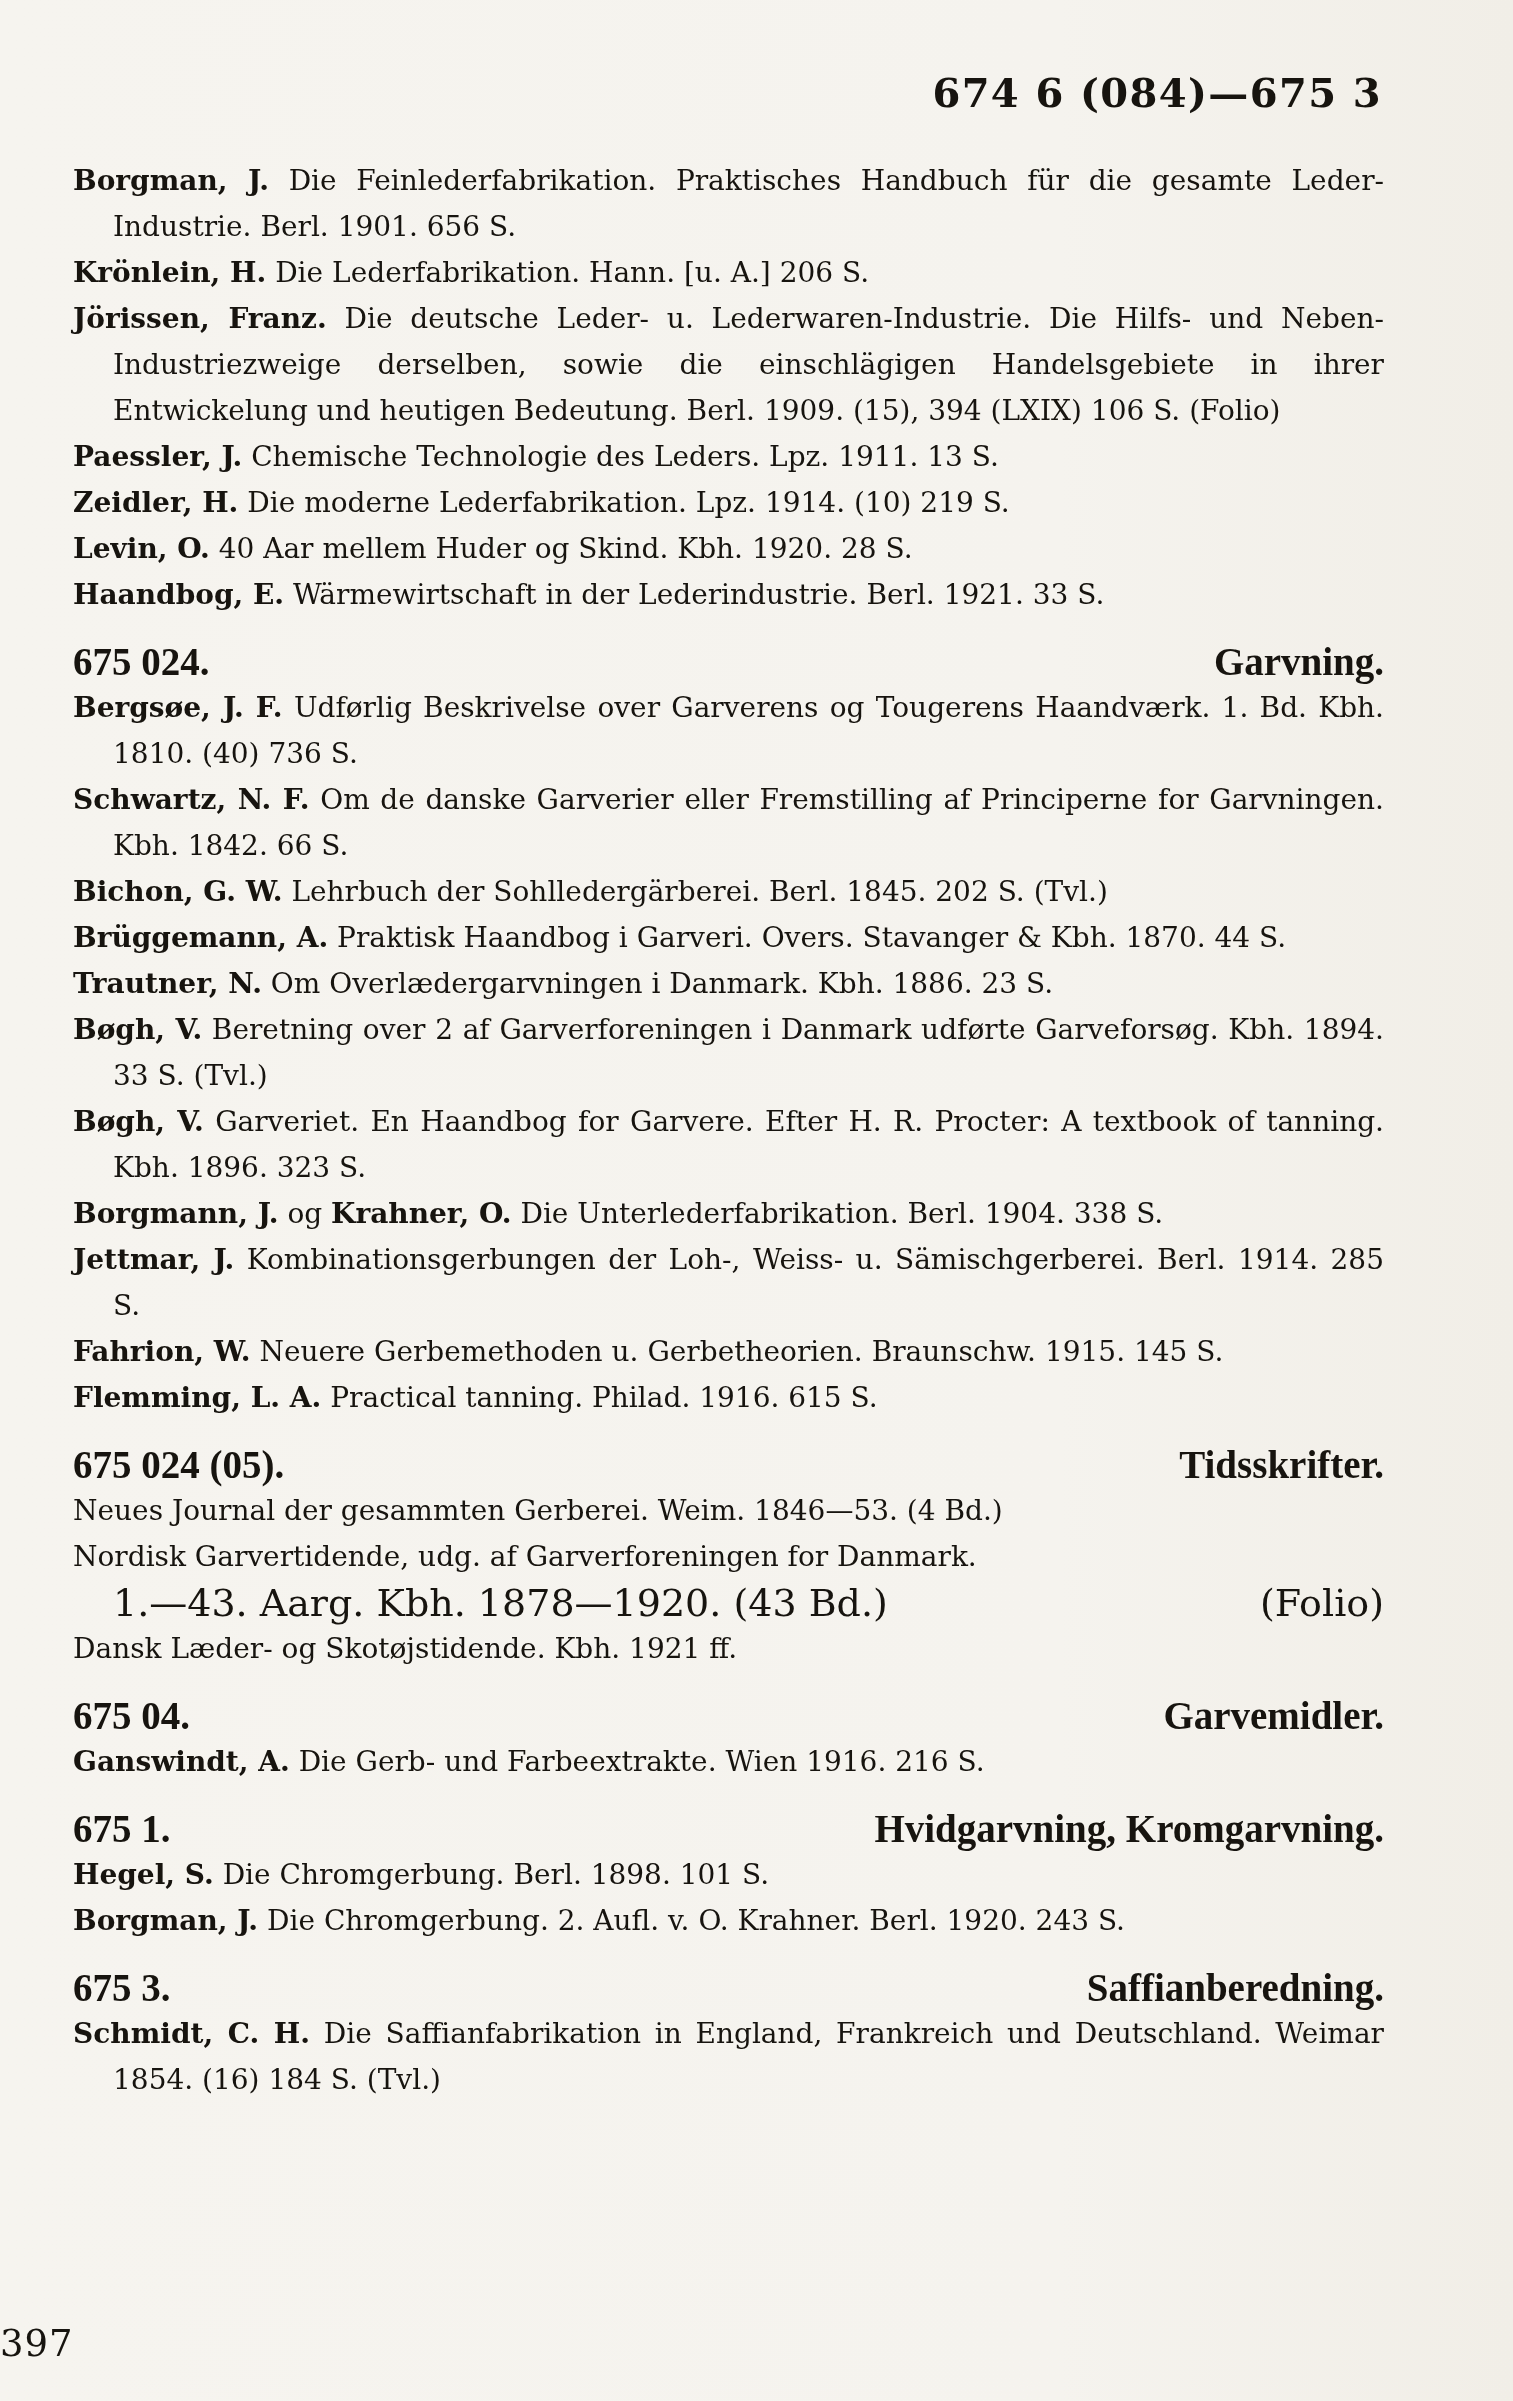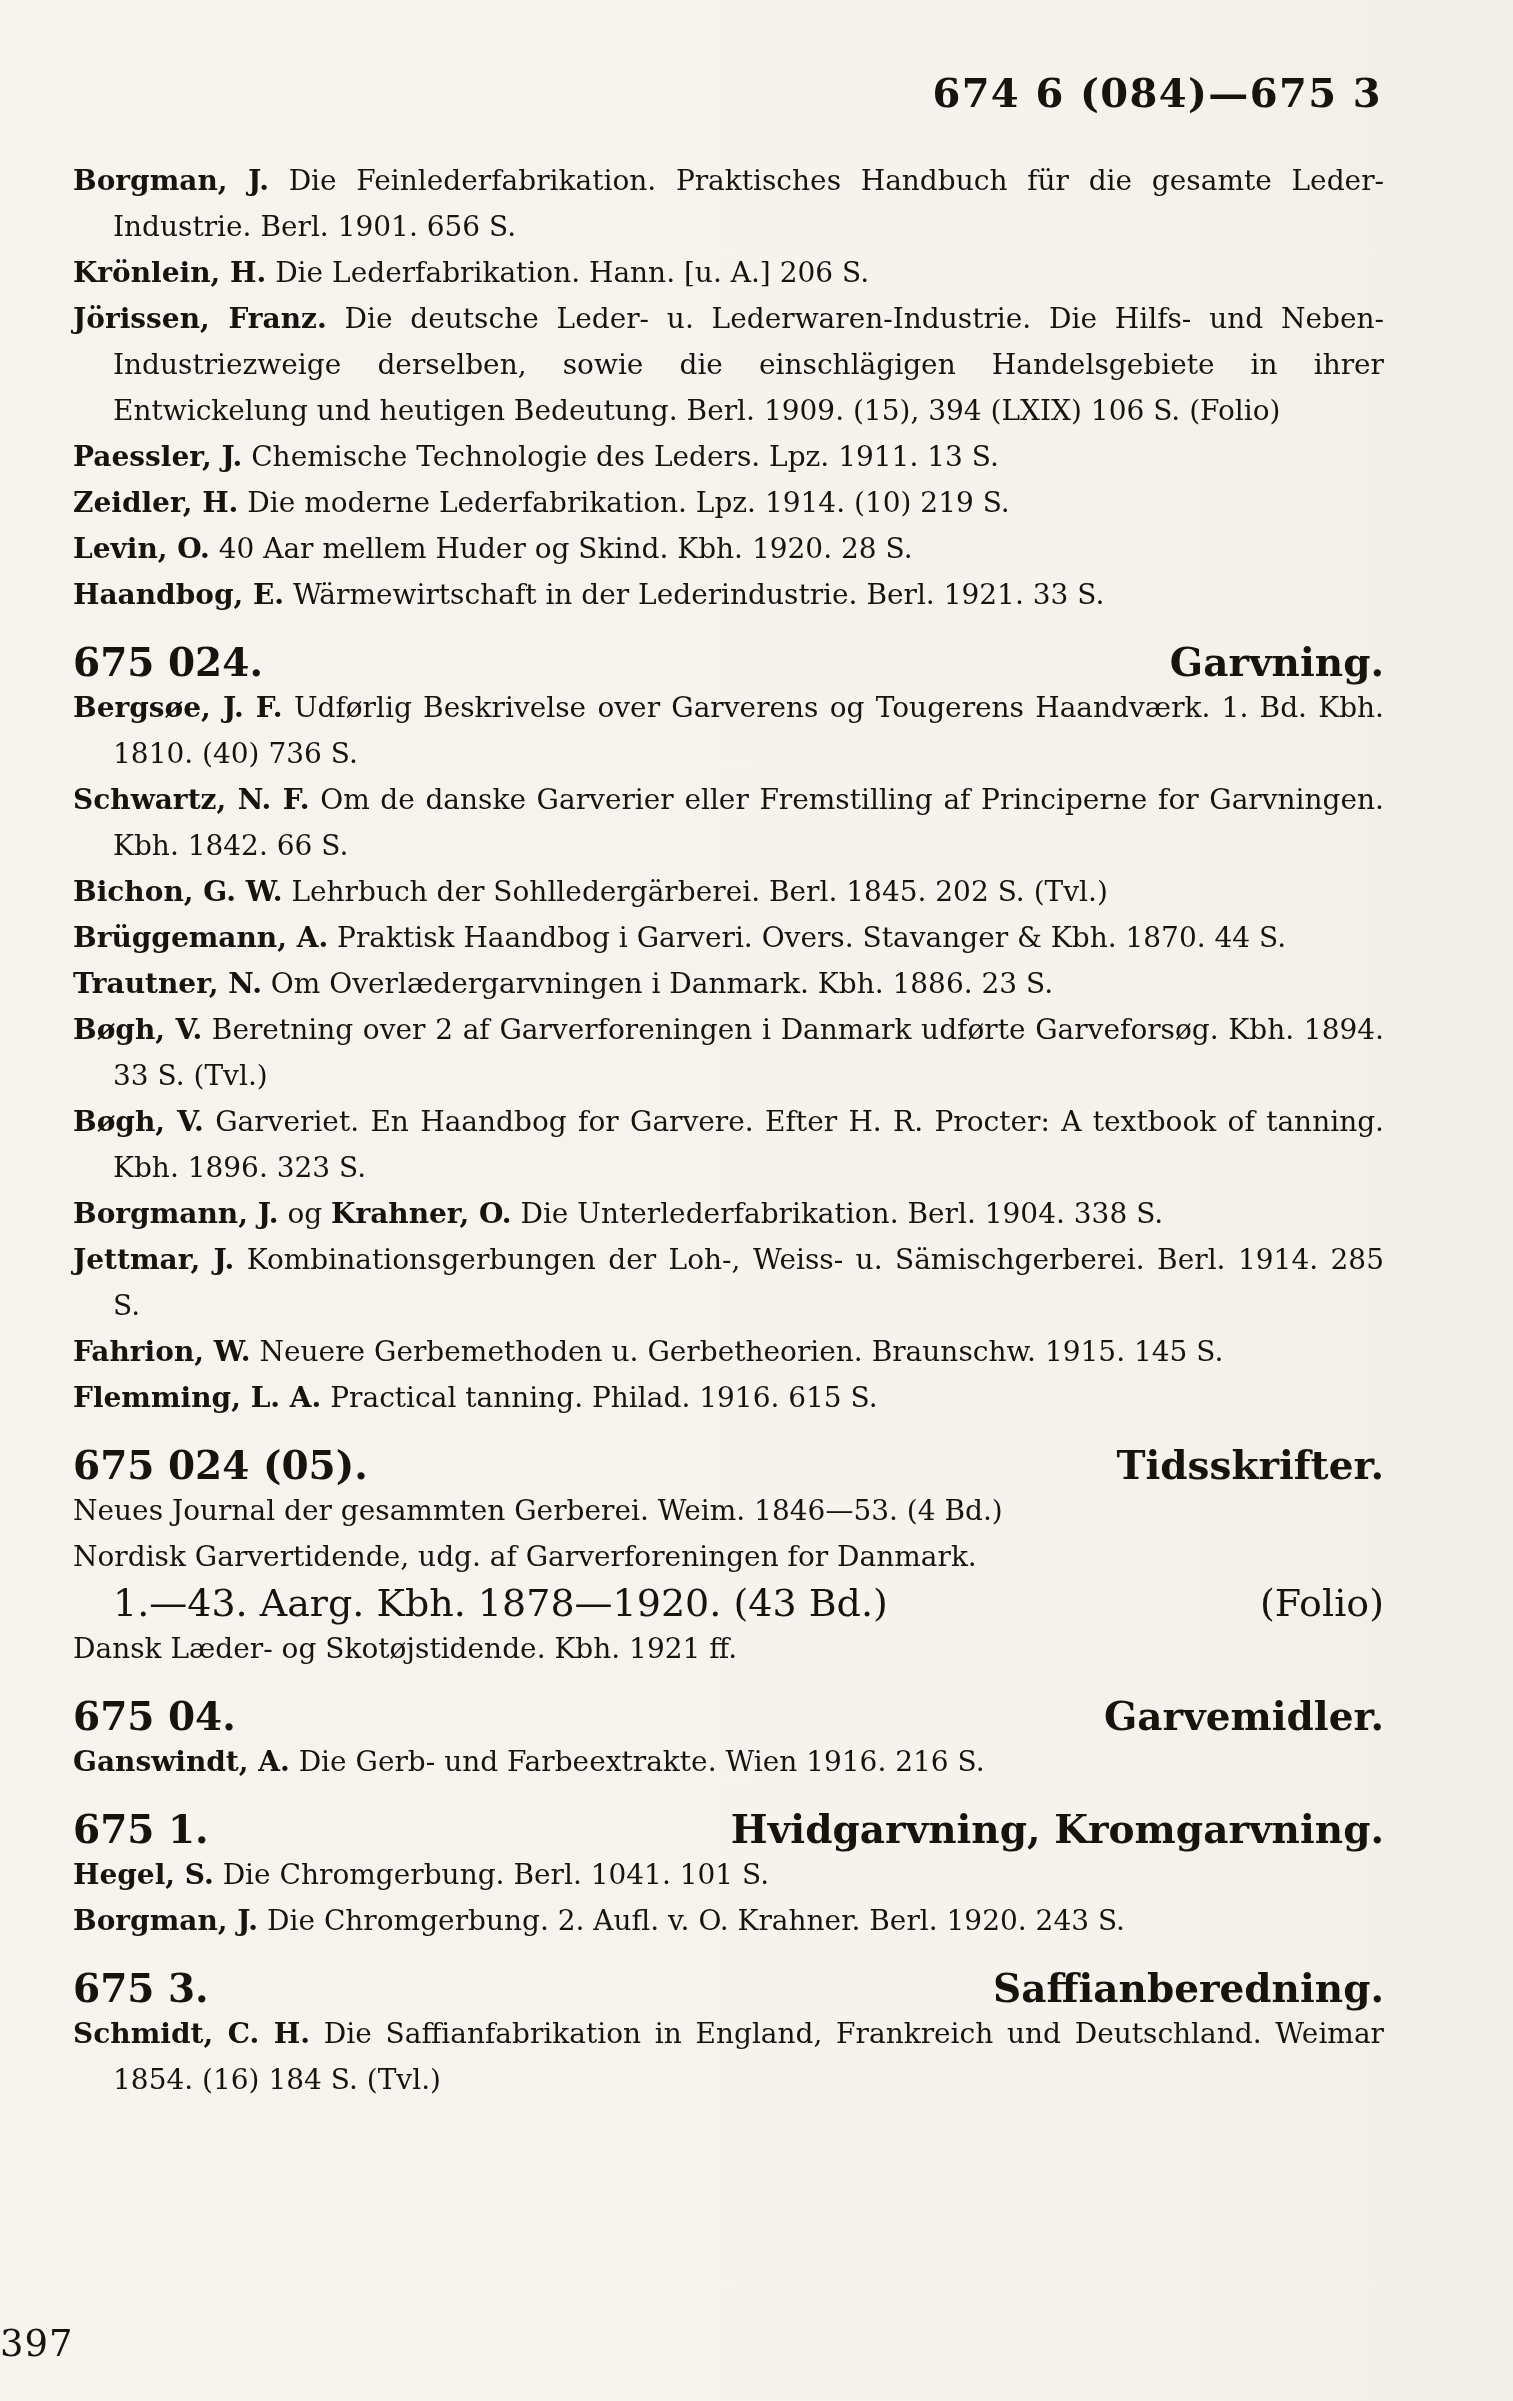--- a/index.html
+++ b/index.html
@@ -23,20 +23,21 @@
     margin:0;
     font-size:28px;line-height:46px;
     text-align:justify;
     padding-left:40px;text-indent:-40px;
   }
   .entry .author{font-weight:bold;}
   .section{
     display:flex;justify-content:space-between;align-items:baseline;
     font-weight:bold;font-size:39px;line-height:46px;
     margin-top:21px;
+    font-family:Liberation Serif, serif;
   }
   .cont-row{
     display:flex;justify-content:space-between;align-items:center;
     font-size:38px;line-height:46px;
     padding-left:40px;
   }
   .page-number{
     position:absolute;top:2298px;left:0;width:1450px;
     text-align:left;
     font-size:37px;letter-spacing:1px;margin-top:24px;
@@ -84,21 +85,21 @@
       <p class="entry"><span>Dansk Læder- og Skotøjstidende. Kbh. 1921 ff.</span></p>
       <div class="section">
         <span class="code">675 04.</span>
         <span class="title">Garvemidler.</span>
       </div>
       <p class="entry"><span class="author">Ganswindt, A.</span> <span>Die Gerb- und Farbeextrakte. Wien 1916. 216 S.</span></p>
       <div class="section">
         <span class="code">675 1.</span>
         <span class="title">Hvidgarvning, Kromgarvning.</span>
       </div>
-      <p class="entry"><span class="author">Hegel, S.</span> <span>Die Chromgerbung. Berl. 1041. 101 S.</span></p>
+      <p class="entry"><span class="author">Hegel, S.</span> <span>Die Chromgerbung. Berl. 1898. 101 S.</span></p>
       <p class="entry"><span class="author">Borgman, J.</span> <span>Die Chromgerbung. 2. Aufl. v. O. Krahner. Berl. 1920. 243 S.</span></p>
       <div class="section">
         <span class="code">675 3.</span>
         <span class="title">Saffianberedning.</span>
       </div>
       <p class="entry"><span class="author">Schmidt, C. H.</span> <span>Die Saffianfabrikation in England, Frankreich und Deutschland. Weimar 1854. (16) 184 S. (Tvl.)</span></p>
     </div>
 
   <div class="page-number">397</div>
 </div>

